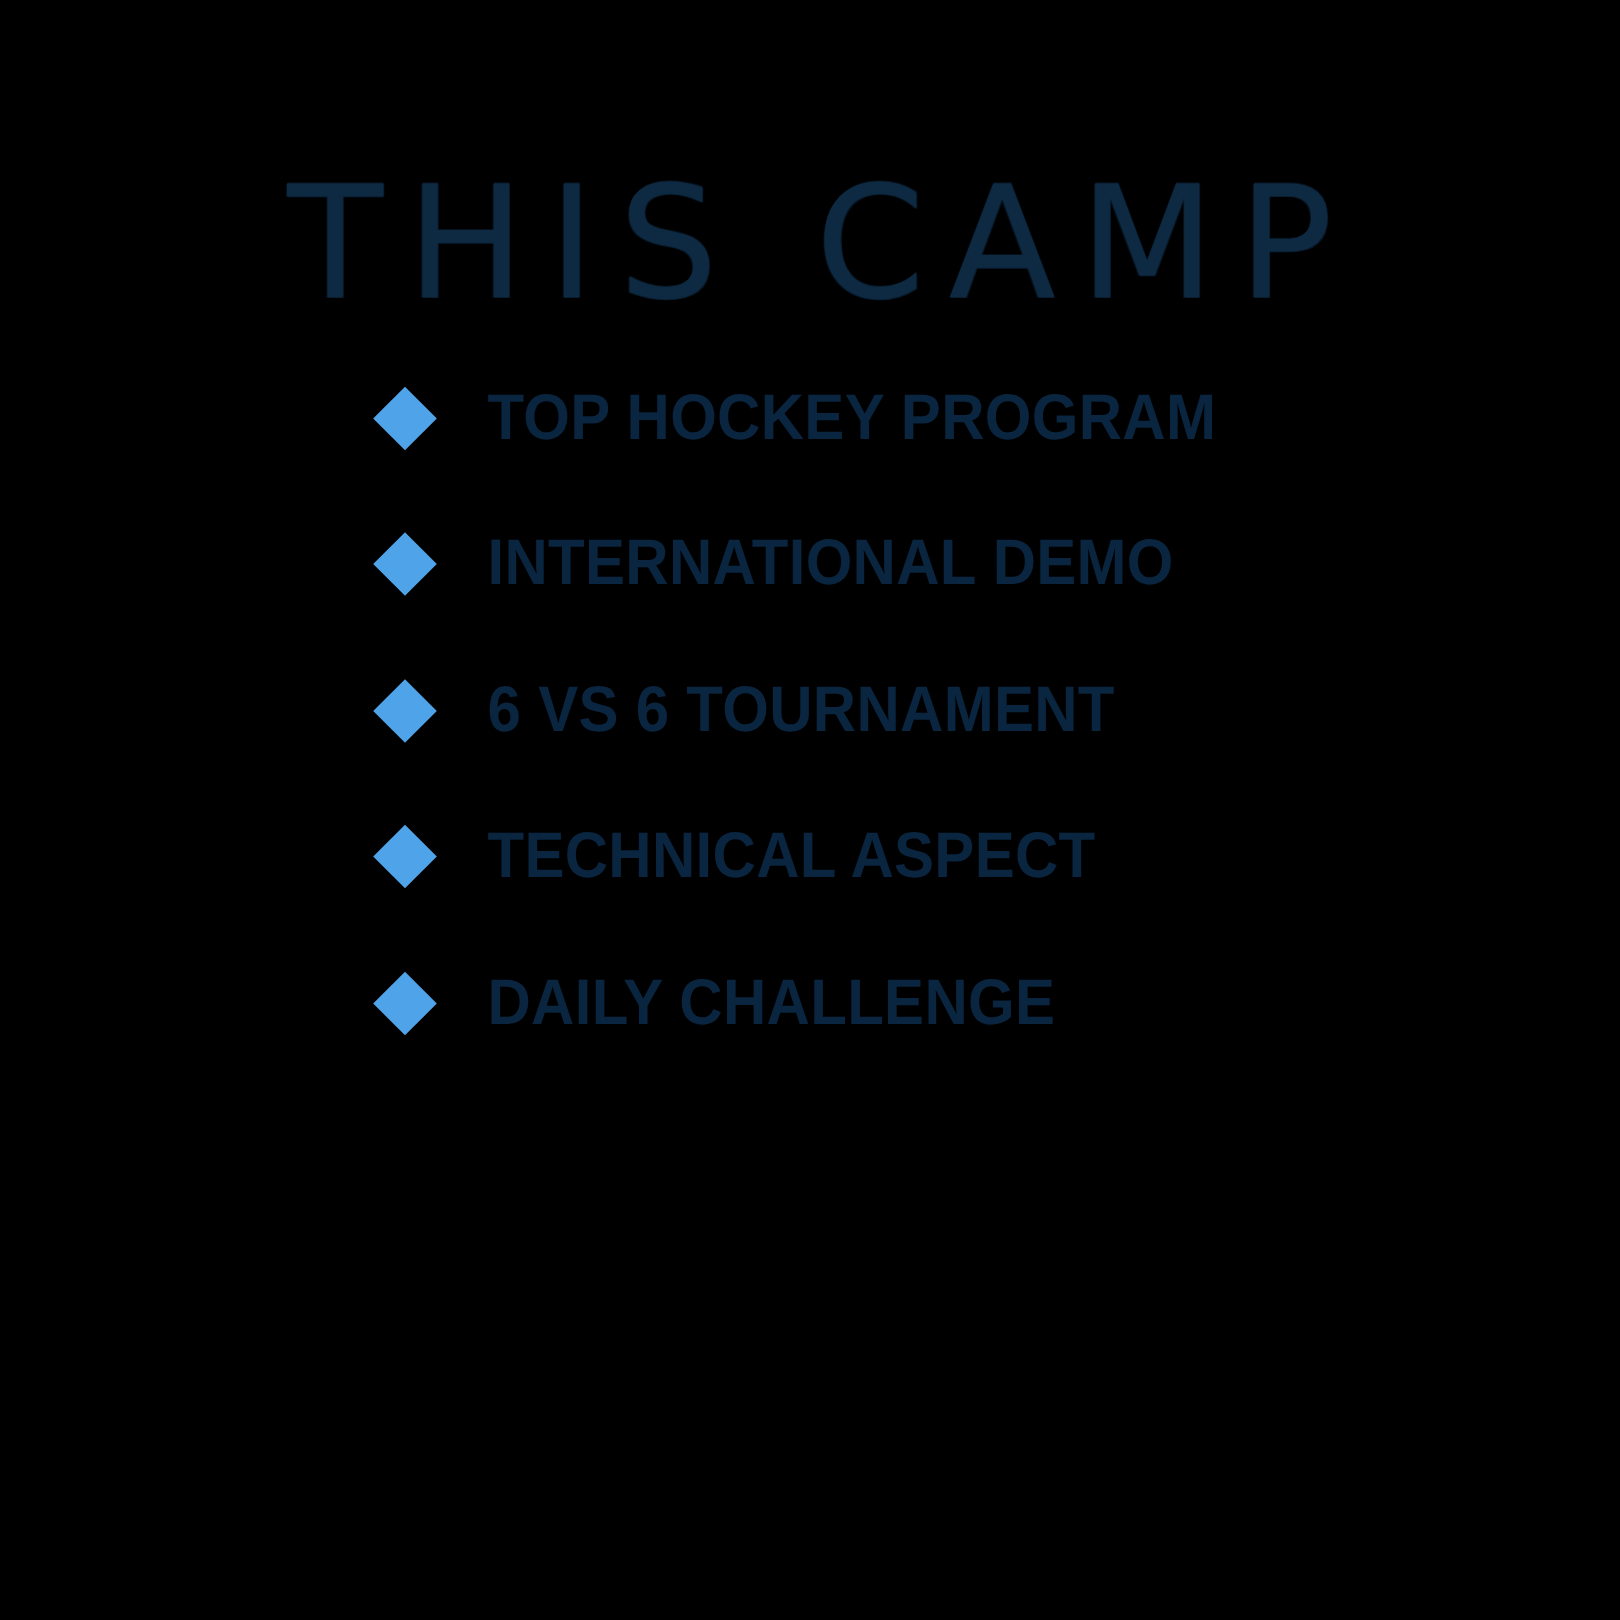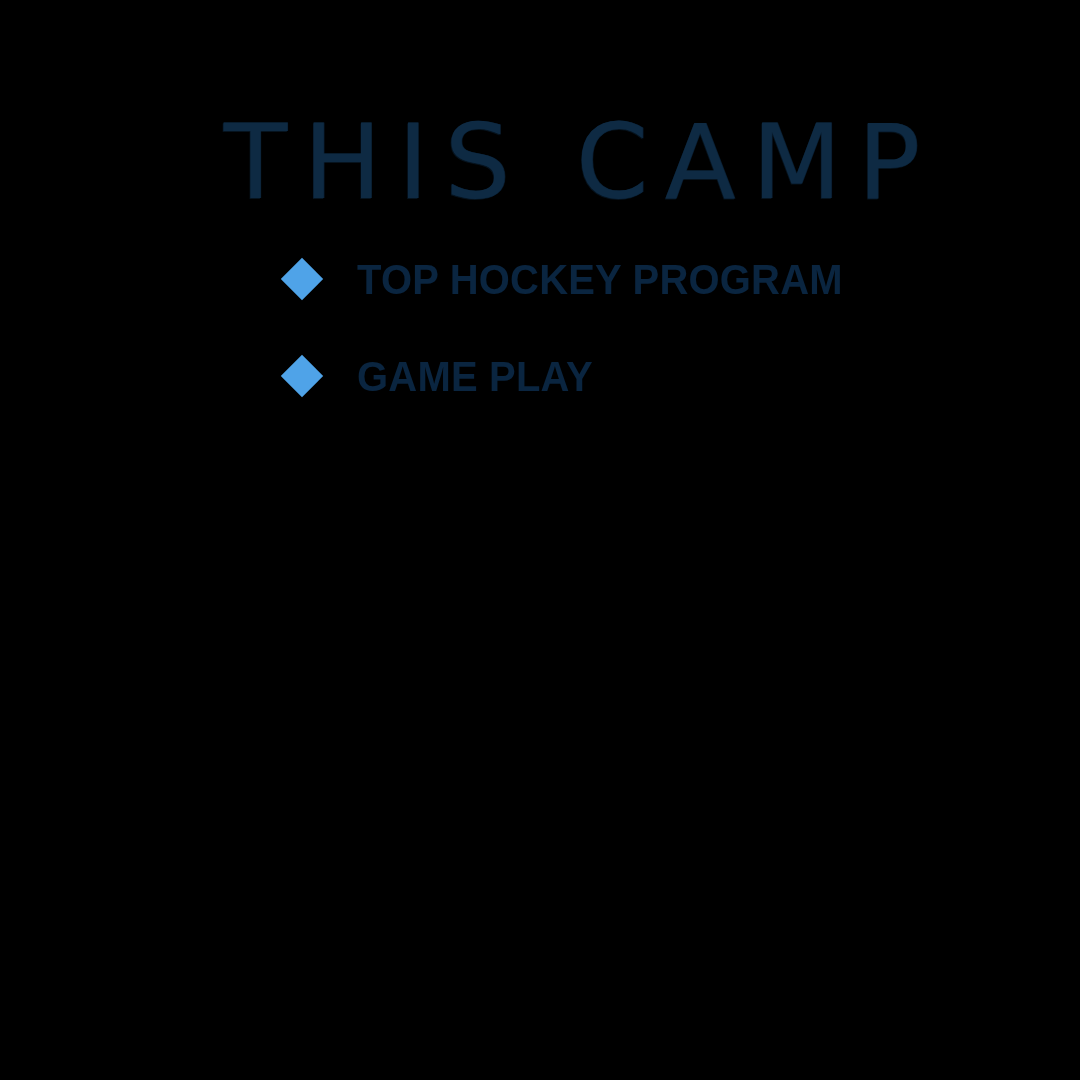--- a/index.html
+++ b/index.html
@@ -13,21 +13,20 @@
     overflow: hidden;
     font-family: "Liberation Sans", sans-serif;
     -webkit-font-smoothing: antialiased;
   }
 
   #poster {
     position: relative;
     width: 964px;
     height: 1080px;
     background: #000000;
-    margin-left: 32px;
   }
 
   
   .title-wrap {
     position: absolute;
     top: 36px;
     left: 0;
     width: 1080px;
     text-align: center;
   }
@@ -109,27 +108,45 @@
   <ul class="feature-list">
 
     <li class="feature-row">
       <span class="bullet-cell">
         <span class="diamond"></span>
       </span>
       <span class="feature-label">TOP HOCKEY PROGRAM</span>
     </li>
 
 
+    <li class="feature-row">
+      <span class="bullet-cell">
+        <span class="diamond"></span>
+      </span>
+      <span class="feature-label">INTERNATIONAL DEMO</span>
+    </li>
 
-
-
+    <li class="feature-row">
+      <span class="bullet-cell">
+        <span class="diamond"></span>
+      </span>
+      <span class="feature-label">6 VS 6 TOURNAMENT</span>
+    </li>
 
 
     <li class="feature-row">
       <span class="bullet-cell">
         <span class="diamond"></span>
       </span>
-      <span class="feature-label">GAME PLAY</span>
+      <span class="feature-label">TECHNICAL ASPECT</span>
     </li>
+
+    <li class="feature-row">
+      <span class="bullet-cell">
+        <span class="diamond"></span>
+      </span>
+      <span class="feature-label">DAILY CHALLENGE</span>
+    </li>
+
 
   </ul>
 
 </div>
 
 </body></html>

